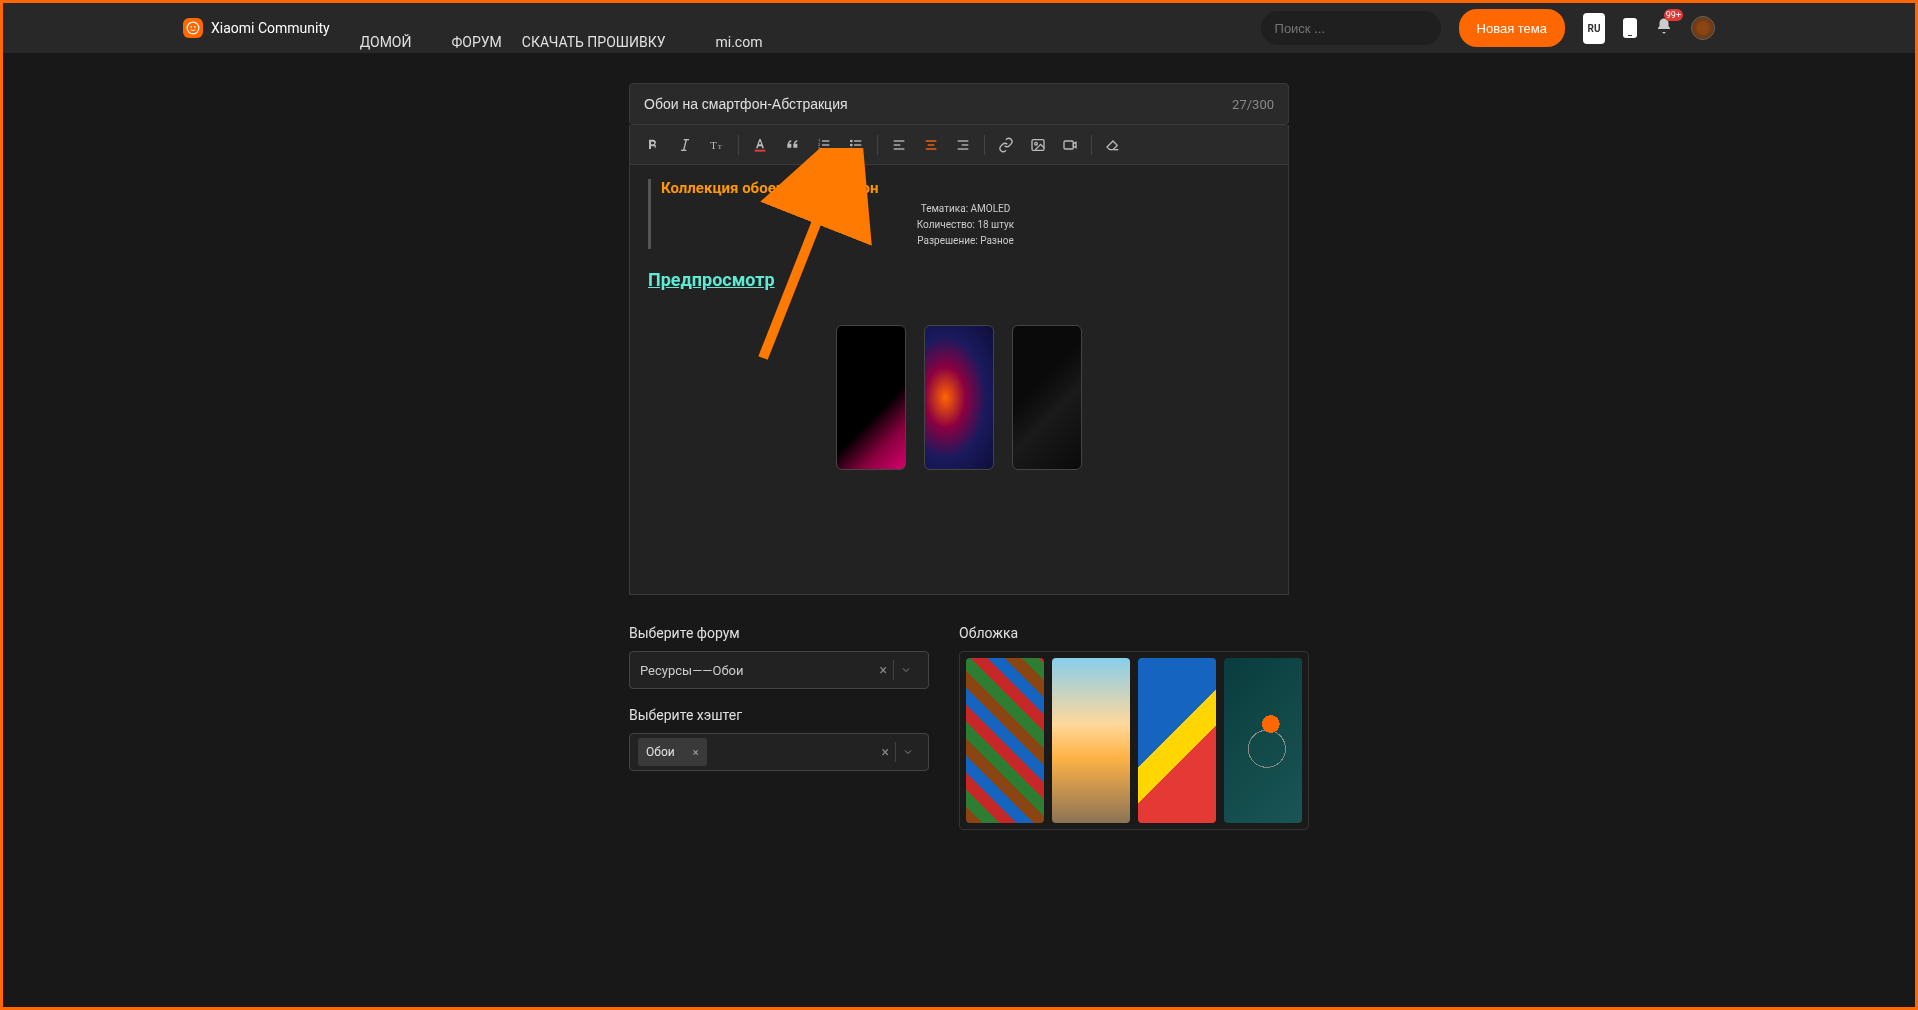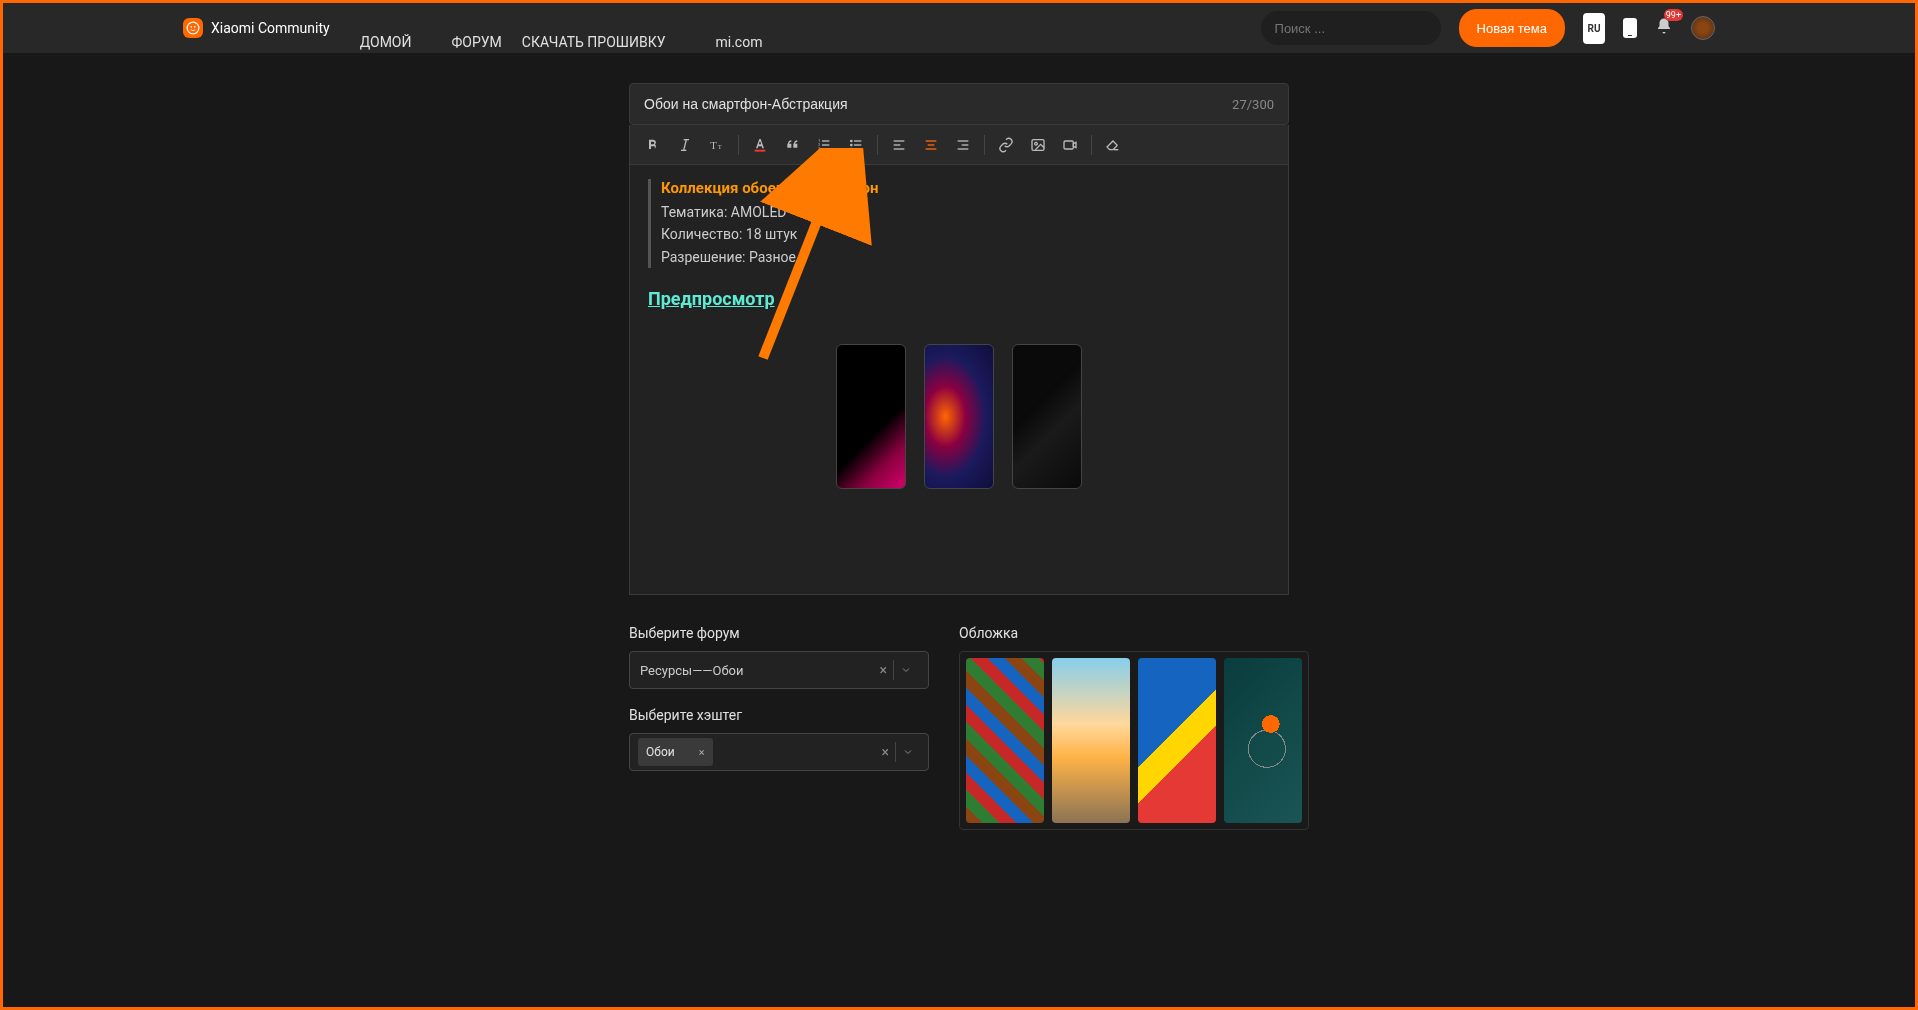--- a/index.html
+++ b/index.html
@@ -32,41 +32,41 @@
 .char-count { color: #888; font-size: 13px; }
 
 .toolbar { background: #2a2a2a; border: 1px solid #3a3a3a; border-top: none; height: 40px; display: flex; align-items: center; padding: 0 8px; gap: 2px; }
 .tb-btn { width: 30px; height: 30px; display: flex; align-items: center; justify-content: center; color: #bbb; cursor: pointer; border-radius: 3px; }
 .tb-btn.active { color: #ff6700; }
 .tb-sep { width: 1px; height: 20px; background: #444; margin: 0 4px; }
 
 .editor { background: #222; border: 1px solid #3a3a3a; border-top: none; min-height: 430px; padding: 14px 18px; position: relative; }
 .quote-block { border-left: 3px solid #555; padding-left: 10px; margin-bottom: 18px; }
 .quote-title { color: #ff9800; font-weight: bold; font-size: 15px; margin-bottom: 4px; }
-.quote-line { color: #ccc; font-size: 14px; line-height: 1.6; }
+.quote-line { color: #ccc; font-size: 10px; line-height: 1.6; text-align: center; }
 .preview-heading { color: #5eead4; font-size: 18px; font-weight: bold; text-decoration: underline; margin: 20px 0 35px; }
 .wallpaper-row { display: flex; gap: 18px; justify-content: center; }
 .wallpaper { width: 70px; height: 145px; border-radius: 6px; border: 1px solid #444; }
 .wp1 { background: linear-gradient(135deg, #000 60%, #8b0040 80%, #d4006b 100%); }
 .wp2 { background: radial-gradient(ellipse at 30% 50%, #ff6700 0%, #8b0040 30%, #1a1a5e 60%, #0e0e3a 100%); }
 .wp3 { background: linear-gradient(135deg, #0a0a0a 40%, #1a1a1a 60%, #0a0a0a 100%); }
 
 .arrow-annotation { position: absolute; top: 145px; left: 700px; pointer-events: none; }
 
 .bottom-section { display: flex; gap: 30px; margin-top: 30px; }
 .left-col { flex: 0 0 300px; }
 .right-col { flex: 1; }
 .section-label { color: #e0e0e0; font-size: 14px; margin-bottom: 10px; }
 .select-box { background: #222; border: 1px solid #444; border-radius: 4px; height: 38px; display: flex; align-items: center; padding: 0 10px; position: relative; margin-bottom: 18px; }
 .select-value { flex: 1; color: #ccc; font-size: 13px; }
 .select-clear { color: #888; cursor: pointer; padding: 0 6px; font-size: 14px; }
 .select-sep { width: 1px; height: 20px; background: #444; }
 .select-chev { color: #888; padding: 0 6px; cursor: pointer; }
 .tag-box { background: #222; border: 1px solid #444; border-radius: 4px; min-height: 38px; display: flex; align-items: center; padding: 4px 8px; gap: 6px; }
-.tag-chip { background: #3a3a3a; border-radius: 3px; padding: 7px 8px; font-size: 12px; display: flex; align-items: center; gap: 24px; }
+.tag-chip { background: #3a3a3a; border-radius: 3px; padding: 7px 8px; font-size: 12px; display: flex; align-items: center; gap: 18px; }
 .tag-rem { cursor: pointer; color: #aaa; font-size: 11px; }
 .tag-actions { margin-left: auto; display: flex; align-items: center; }
 
 .cover-grid { display: flex; gap: 8px; background: #1a1a1a; border: 1px solid #333; border-radius: 4px; padding: 6px; }
 .cover-item { width: 78px; height: 165px; border-radius: 4px; }
 .cv1 { background: repeating-linear-gradient(45deg, #8b4513 0 12px, #2e7d32 12px 24px, #c62828 24px 36px, #1565c0 36px 48px); }
 .cv2 { background: linear-gradient(180deg, #87ceeb 0%, #ffd89b 40%, #ffb347 60%, #8b7355 100%); }
 .cv3 { background: linear-gradient(135deg, #1565c0 0% 45%, #ffd600 45% 60%, #e53935 60% 100%); }
 .cv4 { background: radial-gradient(circle at 60% 40%, #ff6700 0% 8%, transparent 8%), radial-gradient(circle at 55% 55%, transparent 18%, #888 18% 19%, transparent 19%), linear-gradient(135deg, #0a3d3d 0%, #1a5555 100%); }
 </style>

